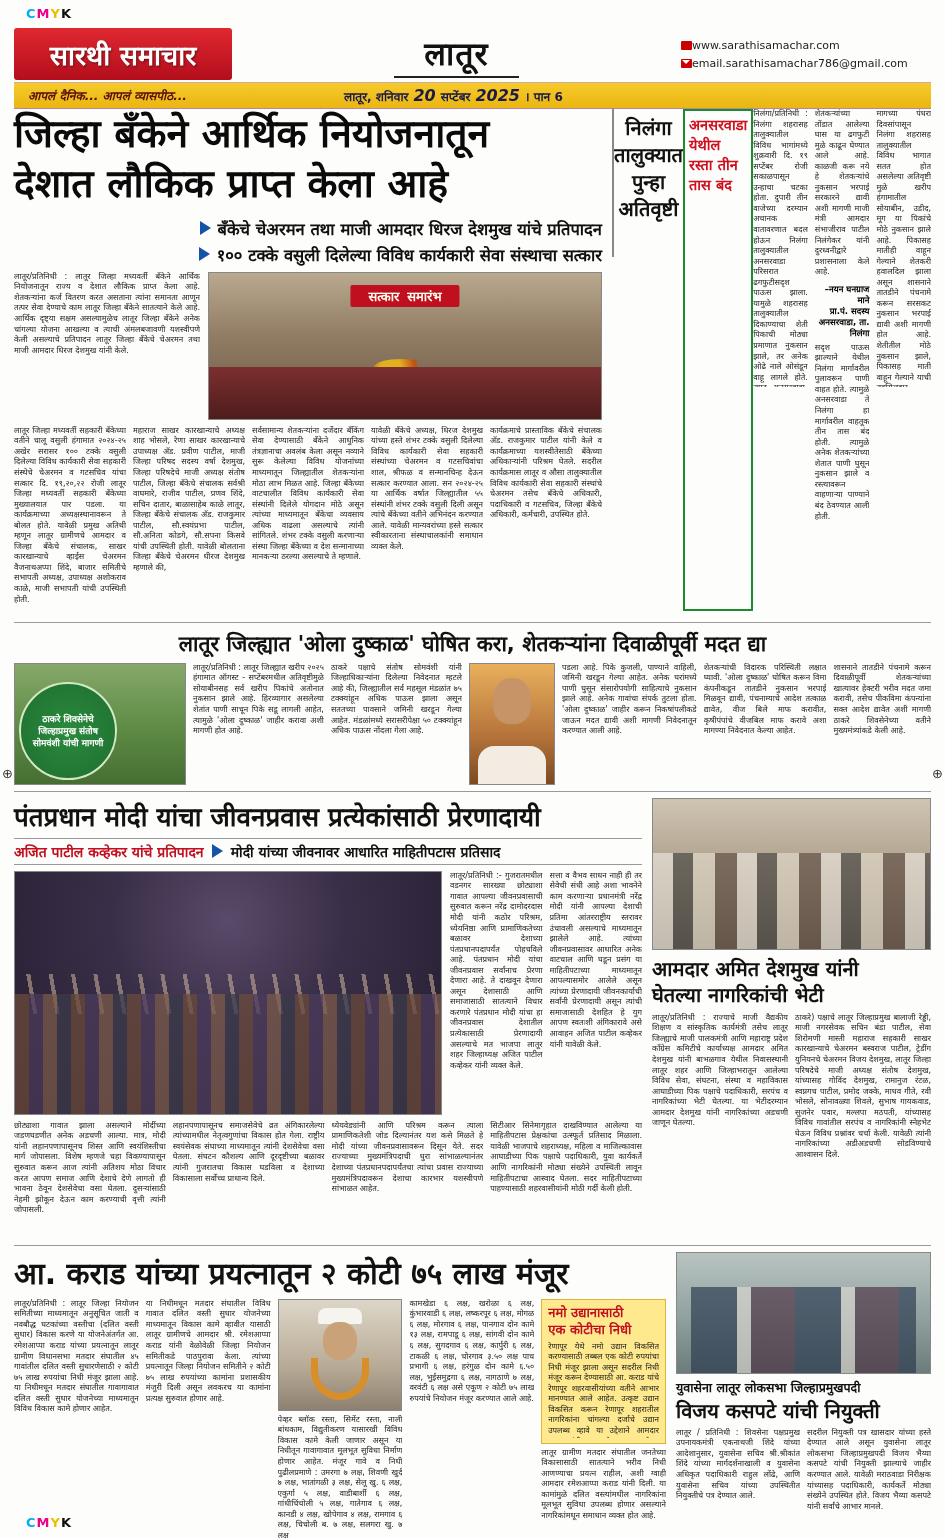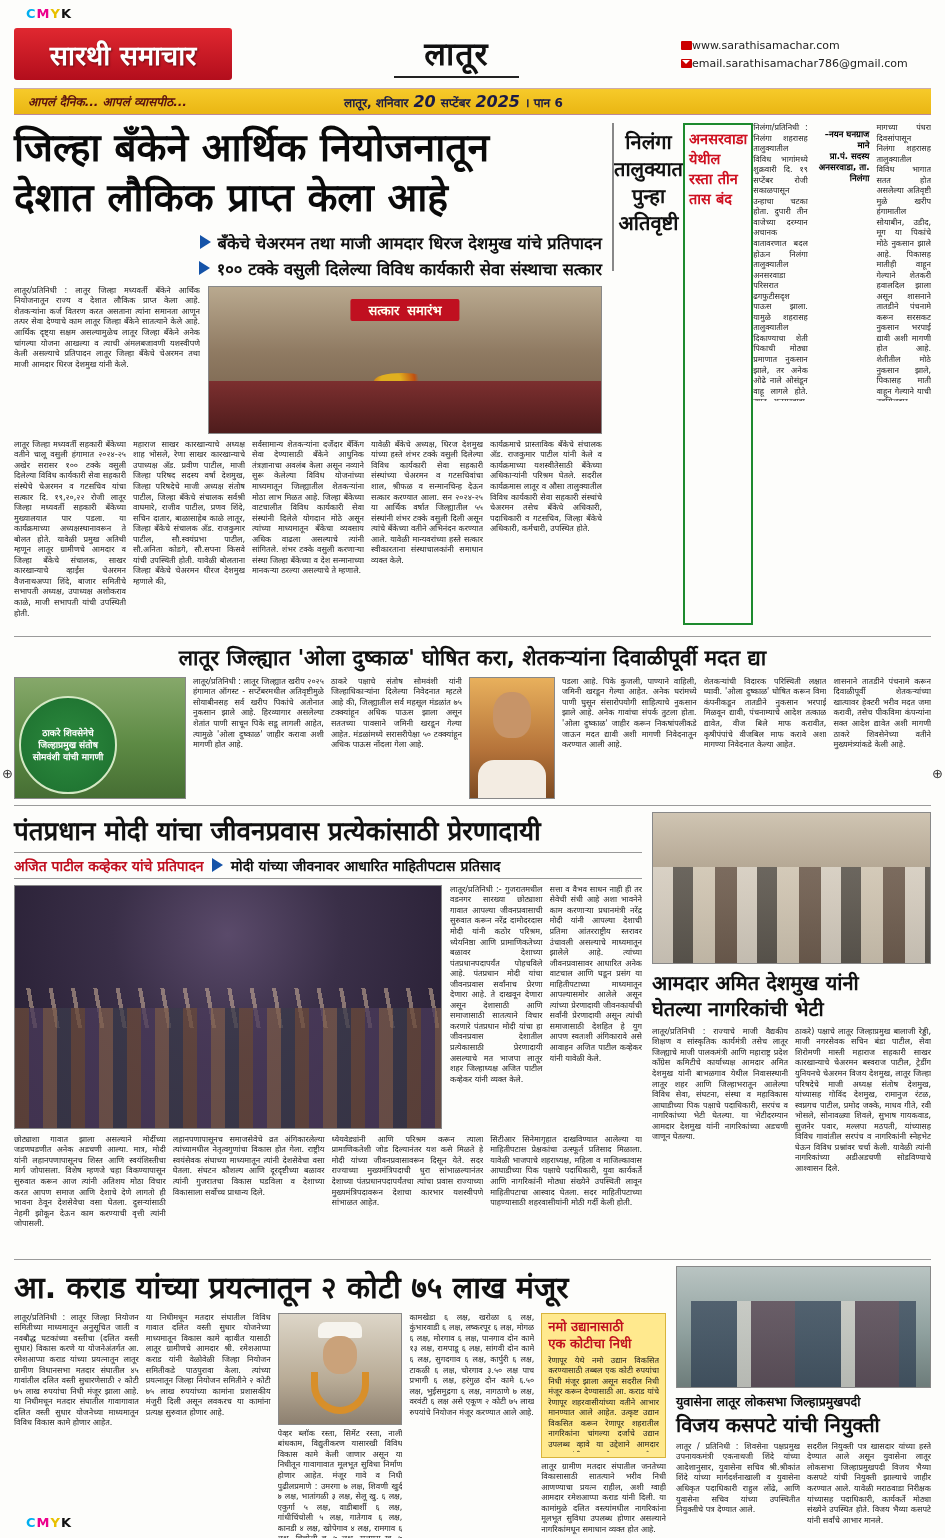--- a/index.html
+++ b/index.html
@@ -25,37 +25,37 @@
     text-shadow:1px 1px 2px rgba(0,0,0,.5);
   }
   .city-wrap { flex:1; display:flex; align-items:center; justify-content:center; }
   .city { font-size:32px; font-weight:bold; letter-spacing:1px; border-bottom:2px solid #222; padding:0 30px 2px 30px; }
   .contacts { width:250px; display:flex; flex-direction:column; justify-content:center; gap:5px; font-size:11px; }
   .contact-line { display:flex; align-items:center; color:#222; }
   .mini-ic { width:11px; height:9px; background:#c00; display:inline-block; border-radius:1px; position:relative; flex:0 0 auto;}
   .mini-ic.env:before{content:""; position:absolute; left:1px; top:1px; border-left:4.5px solid transparent; border-right:4.5px solid transparent; border-top:4px solid #fff;}
 
   .yellowbar {
-    margin-top:8px; height:27px; background:linear-gradient(180deg,#f6ca2a,#eab613);
+    margin-top:2px; height:27px; background:linear-gradient(180deg,#f6ca2a,#eab613);
     display:flex; align-items:center; position:relative; border-top:1px solid #caa; border-bottom:1px solid #b89;
   }
   .tagline { margin-left:14px; font-size:12px; font-weight:bold; color:#5a1010; font-style:italic; }
   .dateline { position:absolute; left:36%; display:flex; align-items:baseline; gap:5px; color:#1b1b46; }
   .dl-sm { font-size:12px; font-weight:bold; }
   .dl-big { font-size:16px; font-weight:bold; font-style:italic; }
 
   
   .jtext { font-size:8px; line-height:1.32; text-align:justify; color:#1c1c1c; overflow:hidden; }
   .cols { display:flex; gap:7px; }
   .cols > div { flex:1; }
   .sep { border-top:1px solid #9a9a9a; margin:6px 0; }
   .photo { position:relative; overflow:hidden; border:1px solid #888; }
 
   
-  .main-top { display:flex; gap:10px; margin-top:8px; }
+  .main-top { display:flex; gap:10px; margin-top:0; }
   .lead { width:588px; }
   .lead-headline { font-size:39px; line-height:1.28; font-weight:bold; color:#0a0a0a; }
   .lead-bullets { margin:8px 0 6px 0; }
   .bullet-row { display:flex; align-items:center; gap:7px; font-size:16.5px; font-weight:bold; margin:3px 0; color:#101010;justify-content:flex-end;}
   .tri { width:0; height:0; border-top:7px solid transparent; border-bottom:7px solid transparent; border-left:11px solid #1553a8; flex:0 0 auto;}
   .lead-row1 { display:flex; gap:8px; height:148px; }
   .lead-intro { width:186px; flex:0 0 auto; }
   .event-photo { flex:1; background:
       linear-gradient(180deg,#b9a98f 0%, #8f7a62 45%, #6e5a46 100%); }
   .event-banner { position:absolute; top:12px; left:50%; transform:translateX(-50%);
@@ -219,24 +219,26 @@
           <div class="flood-road"></div>
           <div class="flood-water"></div>
         </div>
         <div class="flood-headline">निलंगा तालुक्यात पुन्हा अतिवृष्टी</div>
         <div class="greenbox">
           <span>अनसरवाडा येथील रस्ता तीन तास बंद</span>
         </div>
         <div class="flood-cols cols">
           <div class="jtext">निलंगा/प्रतिनिधी : निलंगा शहरासह तालुक्यातील विविध भागांमध्ये शुक्रवारी दि. १९ सप्टेंबर रोजी सकाळपासून उन्हाचा चटका होता. दुपारी तीन वाजेच्या दरम्यान अचानक वातावरणात बदल होऊन निलंगा तालुक्यातील अनसरवाडा परिसरात ढगफुटीसदृश पाऊस झाला. यामुळे शहरासह तालुक्यातील दिकाण्याचा शेती पिकाची मोठ्या प्रमाणात नुकसान झाले, तर अनेक ओढे नाले ओसंडून वाहू लागले होते. त्यात अनसरवाडा-औराद मार्गावरील ओढ्याला पूर आल्याने हा रस्ता सुमारे तीन तास बंद होता.</div>
           <div>
+            <div class="jtext">शेतकऱ्यांच्या तोंडात आलेल्या घास या ढगफुटी मुळे काढून घेण्यात आले आहे. काळजी करू नये हे शेतकऱ्यांचे नुकसान भरपाई सरकारने द्यावी अशी मागणी माजी मंत्री आमदार संभाजीराव पाटील निलंगेकर यांनी दुरध्वनीद्वारे प्रशासनाला केले आहे.</div>
             <div class="quote">
               <div>–नयन घनग्राज माने</div>
               <div>प्रा.पं. सदस्य अनसरवाडा, ता. निलंगा</div>
             </div>
+            <div class="jtext">सदृश पाऊस झाल्याने येथील निलंगा मार्गावरील पुलावरून पाणी वाहत होते. त्यामुळे अनसरवाडा ते निलंगा हा मार्गावरील वाहतूक तीन तास बंद होती. त्यामुळे अनेक शेतकऱ्यांच्या शेतात पाणी घुसून नुकसान झाले व रस्त्यावरून वाहणाऱ्या पाण्याने बंद ठेवण्यात आली होती.</div>
           </div>
           <div class="jtext">मागच्या पंधरा दिवसांपासून निलंगा शहरासह तालुक्यातील विविध भागात सतत होत असलेल्या अतिवृष्टी मुळे खरीप हंगामातील सोयाबीन, उडीद, मूग या पिकांचे मोठे नुकसान झाले आहे. पिकासह मातीही वाहून गेल्याने शेतकरी हवालदिल झाला असून शासनाने तातडीने पंचनामे करून सरसकट नुकसान भरपाई द्यावी अशी मागणी होत आहे. शेतीतील मोठे नुकसान झाले, पिकासह माती वाहून गेल्याने याची तहसिलदार, मंडळाधिकारी, ग्रामपंचायत अधिकारी पाहणी करण्यासाठी येत असल्याचे सांगितले.</div>
         </div>
       </div>
     </div>
 
     <div class="sep"></div>
 
     <div>
       <div class="ola-headline">लातूर जिल्ह्यात 'ओला दुष्काळ' घोषित करा, शेतकऱ्यांना दिवाळीपूर्वी मदत द्या</div>

